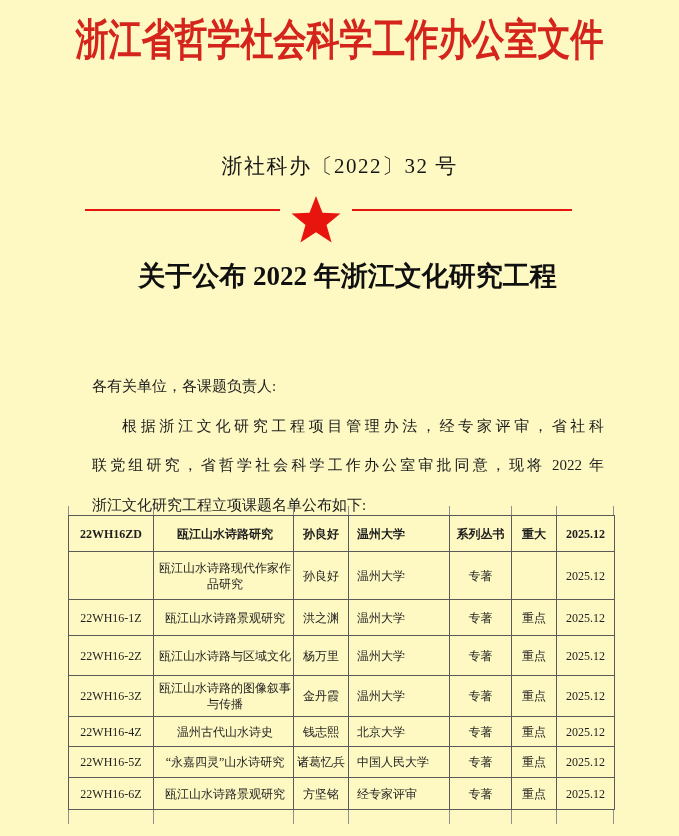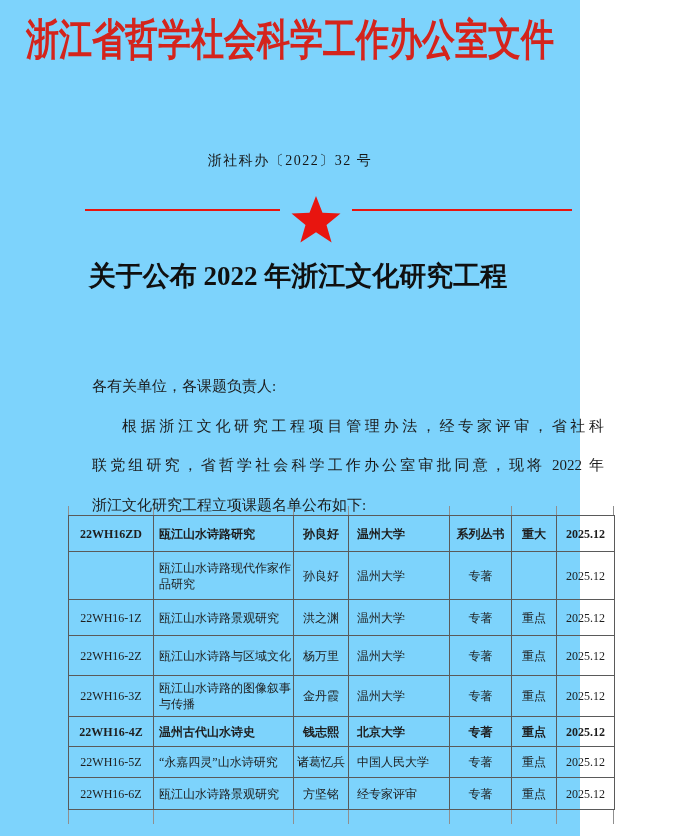--- a/index.html
+++ b/index.html
@@ -8,35 +8,35 @@
     --ink:#1c1c1c;
     --border-gray:#5a5a5a;
     --stub-gray:#8f8f8f;
   }
   html,body{margin:0;padding:0;}
   body{
     width:679px;height:836px;overflow:hidden;background:#ffffff;
     font-family:"Liberation Serif","DejaVu Serif",serif;
     color:var(--ink);
   }
-  .page{position:relative;width:580px;height:836px;background:#7dd3fc;}
+  .page{position:relative;width:679px;height:836px;background:#fef9c3;}
 
   
   .banner{
     position:absolute;top:6px;left:0;width:100%;
     text-align:center;font-size:33px;font-weight:bold;
     color:var(--banner-red);line-height:52px;
     transform:scaleY(1.30);transform-origin:center top;
     letter-spacing:0px;white-space:nowrap;
   }
 
   
   .doc-number{
     position:absolute;top:152px;left:0;width:100%;
-    text-align:center;font-size:14px;letter-spacing:1.5px;color:#161616;
+    text-align:center;font-size:21px;letter-spacing:1.5px;color:#161616;
   }
 
   
   .divider{position:absolute;top:196px;left:85px;width:487px;height:48px;}
   .divider .line{position:absolute;top:13px;height:2px;background:var(--accent-red);}
   .line-left{left:0;width:195px;}
   .line-right{left:267px;right:0;}
   .star{position:absolute;left:206px;top:0;width:50px;height:48px;}
 
   
@@ -60,29 +60,29 @@
   .stub{position:absolute;top:0;bottom:0;width:1px;background:var(--stub-gray);}
   table.projects{
     border-collapse:collapse;table-layout:fixed;width:546px;
     font-size:12px;color:#1e1e1e;
   }
   table.projects td{
     border:1px solid var(--border-gray);
     padding:2px 4px;text-align:center;vertical-align:middle;line-height:16px;
     overflow:hidden;
   }
-  table.projects td.col1{text-align:left;padding:2px 2px 2px 5px;}
+  table.projects td.col1{text-align:center;padding:2px 2px 2px 5px;}
   table.projects td.col2{padding:2px 3px;}
   table.projects td.col3{text-align:left;padding-left:8px;}
   table.projects tr:nth-child(1){height:36px;}
   table.projects tr:nth-child(2){height:48px;}
   table.projects tr:nth-child(3){height:36px;}
   table.projects tr:nth-child(4){height:40px;}
   table.projects tr:nth-child(5){height:41px;}
-  table.projects tr:nth-child(6){height:30px;font-weight:bold;}
+  table.projects tr:nth-child(6){height:30px;}
   table.projects tr:nth-child(7){height:31px;}
   table.projects tr:nth-child(8){height:32px;}
   table.projects tr.bold-row td{font-weight:bold;}
 </style>
 </head>
 <body>
 
 <div class="page">
 
   <div class="banner">浙江省哲学社会科学工作办公室文件</div>

